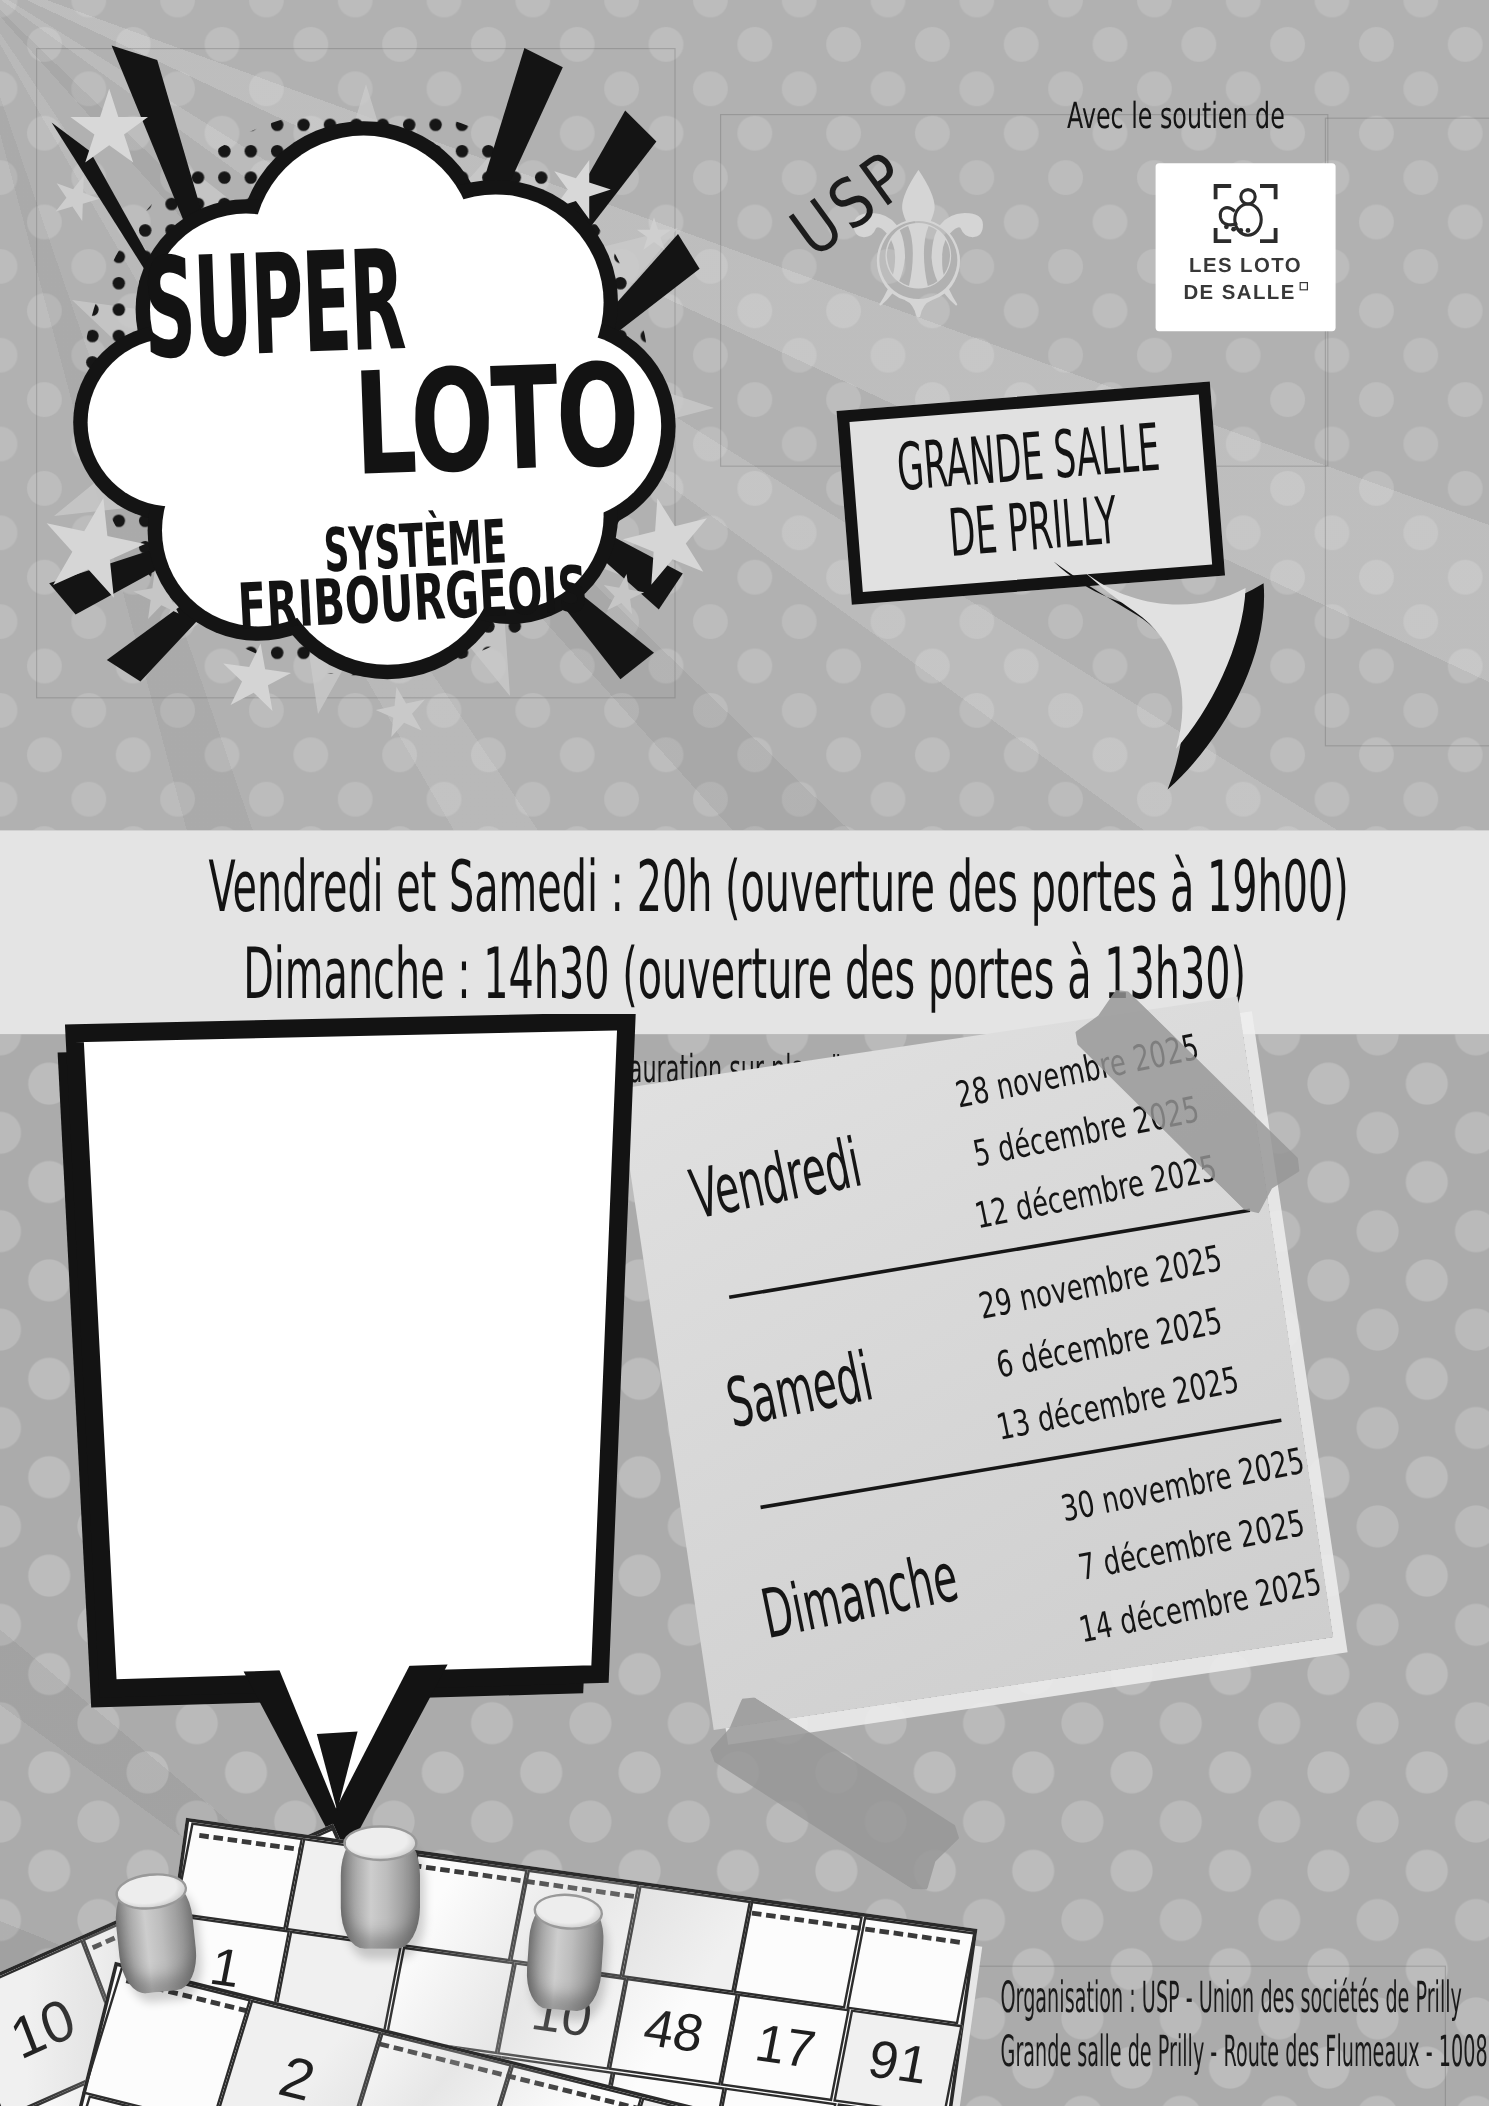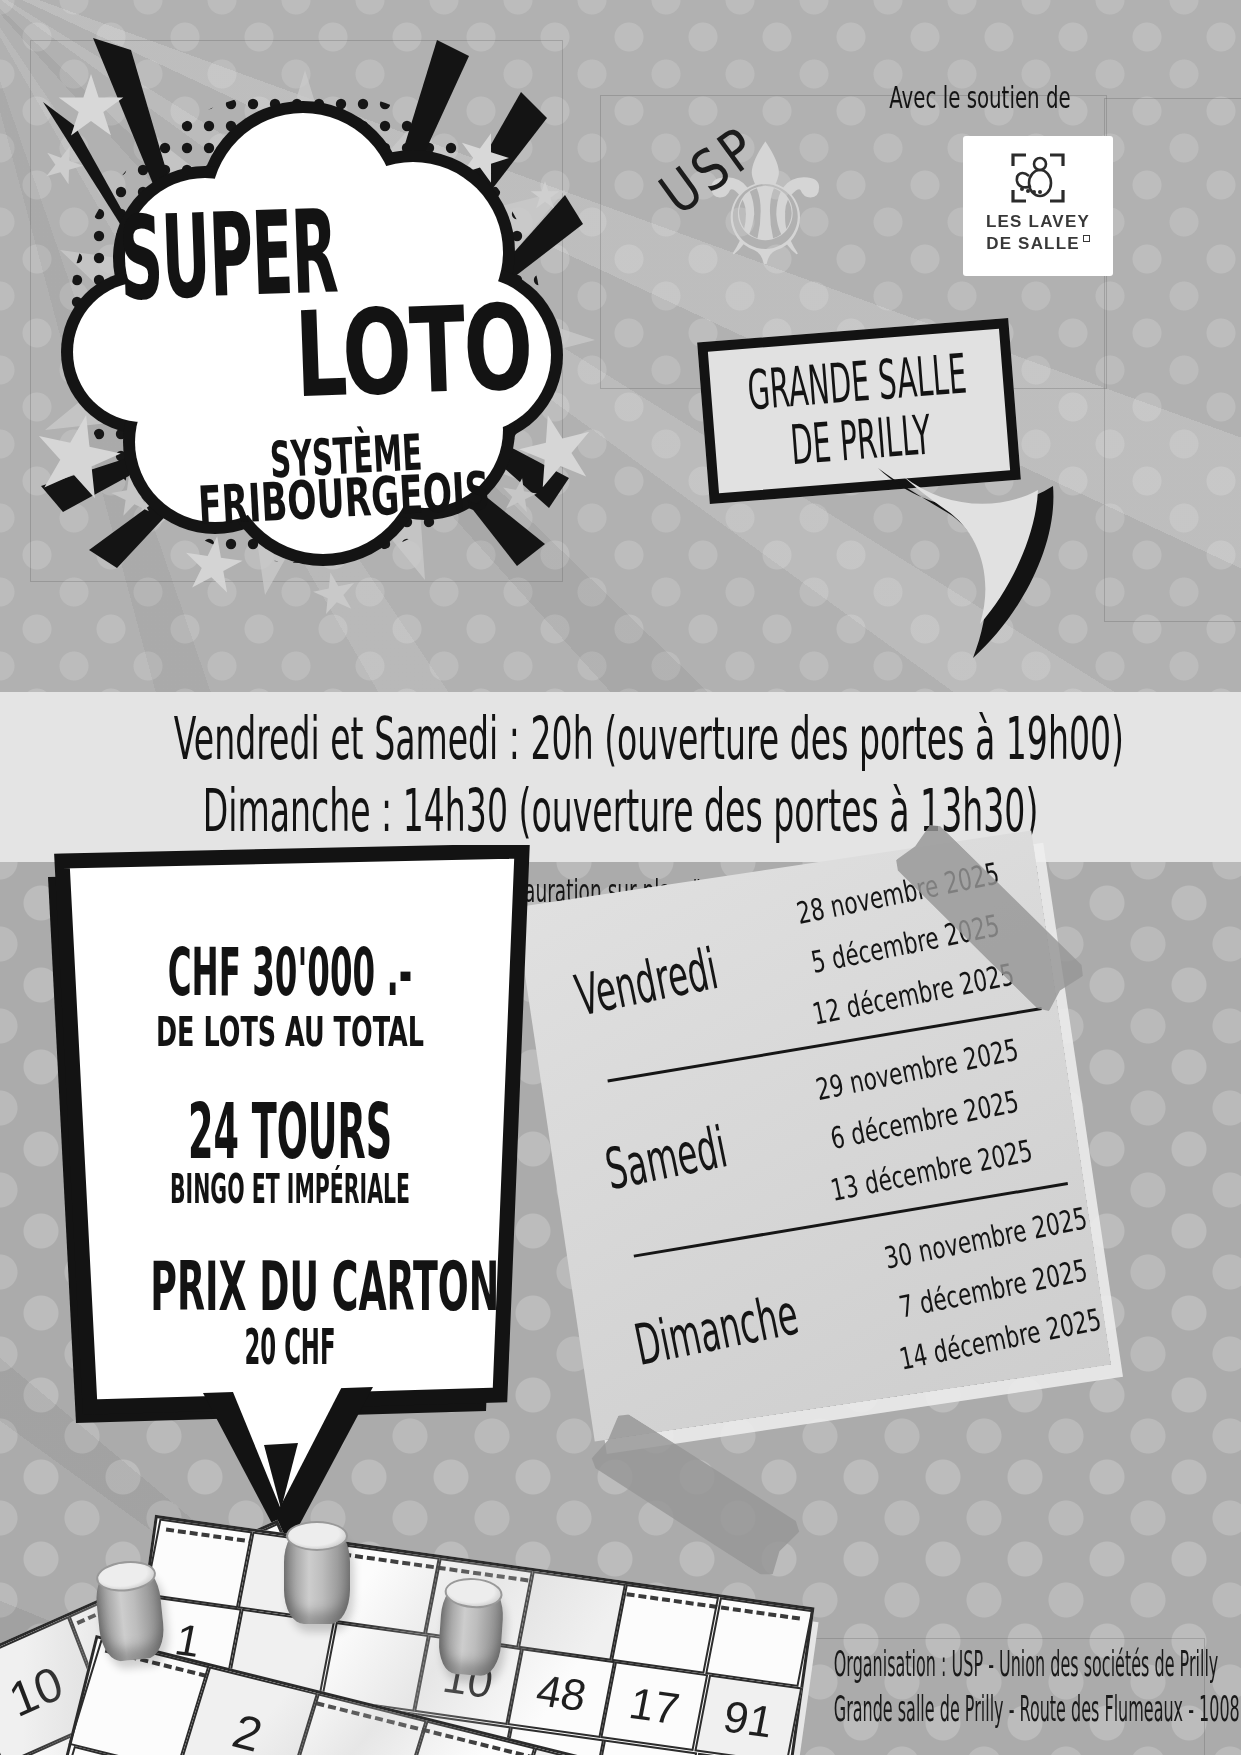--- a/index.html
+++ b/index.html
@@ -252,21 +252,21 @@
         <path d="M22,27 C15,21 9,25 10,32 C11,38 18,40 24,37"></path>
       </g>
       <g fill="#2b2b2b">
         <circle cx="15" cy="40" r="2"></circle>
           <circle cx="21" cy="42" r="2"></circle>
         <circle cx="27" cy="43" r="2"></circle>
           <circle cx="33" cy="43" r="2"></circle>
       </g>
     </svg>
     <div class="logo-text">
-      <div class="l1">LES LAVEY</div>
+      <div class="l1">LES LOTO</div>
       <div class="l2">DE SALLE</div>
     </div>
   </div>
 
   <div class="abs venue">
     <div class="venue-line">GRANDE SALLE</div>
     <div class="venue-line">DE PRILLY</div>
   </div>
   <svg class="abs venue-tail" viewBox="0 0 230 200">
     <path fill="#131313" d="M30,0 C80,48 150,52 205,18 C210,80 170,150 125,190 C150,125 140,70 100,45 C75,30 50,15 30,0 Z"></path>
@@ -309,28 +309,20 @@
   <div class="abs tape tape1"></div>
   <div class="abs tape tape2"></div>
 
   <svg class="abs prize-svg" viewBox="0 0 520 705">
     <polygon fill="#131313" points="20,32 480,22 458,566 48,578"></polygon>
     <polygon fill="#ffffff" stroke="#131313" stroke-width="15" points="34,16 494,6 472,550 62,562"></polygon>
     <polygon fill="#131313" points="175,548 345,542 258,705"></polygon>
     <polygon fill="#ffffff" points="198,530 322,526 252,662"></polygon>
     <polygon fill="#131313" points="236,600 270,598 253,664"></polygon>
   </svg>
-  <div class="abs prize-text">
-    <div class="p-amount">CHF 30'000 .-</div>
-    <div class="p-lots">DE LOTS AU TOTAL</div>
-    <div class="p-tours">24 TOURS</div>
-    <div class="p-bingo">BINGO ET IMPÉRIALE</div>
-    <div class="p-prix">PRIX DU CARTON</div>
-    <div class="p-price">20 CHF</div>
-  </div>
 
   <div class="card card-a">
     <div class="cgrid">
         <div class="cell"></div>
         <div class="cell">10</div>
         <div class="cell">26</div>
         <div class="cell"></div>
         <div class="cell"></div>
         <div class="cell"></div>
         <div class="cell"></div>

